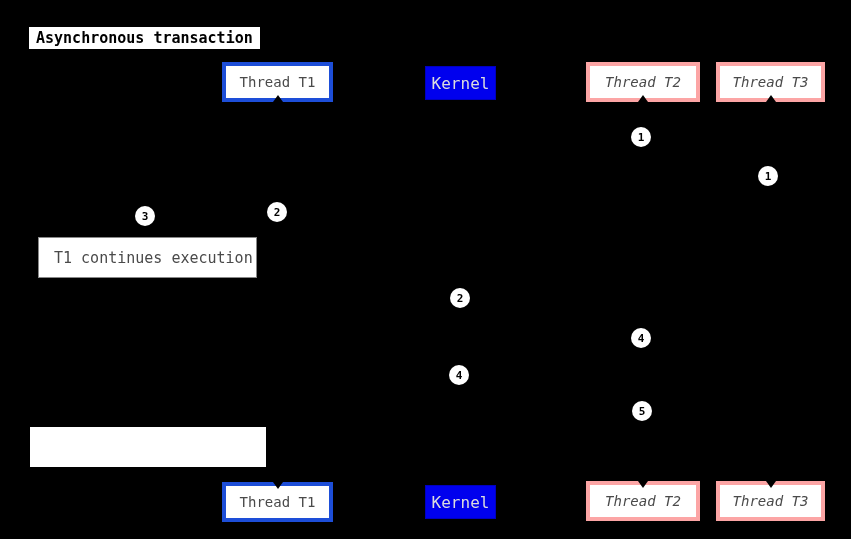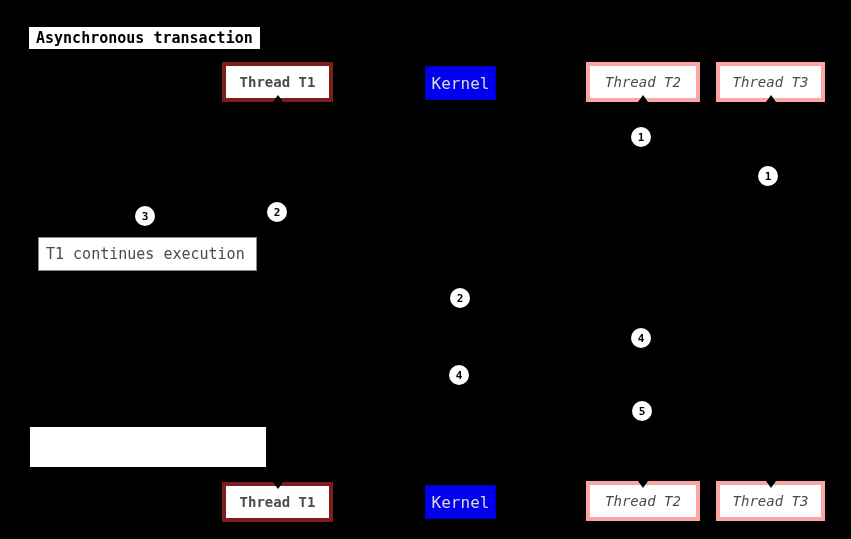--- a/index.html
+++ b/index.html
@@ -12,37 +12,37 @@
     position:absolute; left:28px; top:26px; height:24px; box-sizing:border-box;
     background:#ffffff; color:#000000; border:1px solid #000000;
     font-size:15px; font-weight:bold; line-height:22px; padding:0 7px;
     white-space:nowrap;
   }
   .pbox {
     position:absolute; box-sizing:border-box; background:#ffffff;
     display:flex; align-items:center; justify-content:center;
     font-size:14px; color:#4a4a4a; white-space:nowrap;
   }
-  .pbox.red  { border:4px solid #7f1d1d;font-weight:bold; }
+  .pbox.red  { border:4px solid #1d4ed8; }
   .pbox.blue { border:4px solid #fca5a5;font-style:italic; }
   .pbox.kernel {
     background:#0000ee; color:#dddddd; border:1px solid #0000c0;
     font-size:16px;
   }
   .lifeline { position:absolute; width:2px; background:#000000; }
   .marker {
     position:absolute; width:20px; height:20px; border-radius:50%;
     background:#ffffff; color:#000000; font-size:11px; font-weight:bold;
     display:flex; align-items:center; justify-content:center;
   }
   .note {
-    position:absolute; left:38px; top:237px; width:219px; height:34px;
+    position:absolute; left:38px; top:237px; width:219px; height:41px;
     box-sizing:border-box; background:#ffffff; border:1px solid #888888;
     color:#4a4a4a; font-size:15px; display:flex; align-items:center;
-    padding-left:7px; white-space:nowrap;
+    padding-left:15px; white-space:nowrap;
   }
   .blank-box {
     position:absolute; left:30px; top:427px; width:236px; height:40px;
     background:#ffffff;
   }
   .notch-b {
     position:absolute; left:50%; transform:translateX(-50%); bottom:-4px;
     width:0; height:0; border-left:5px solid transparent;
     border-right:5px solid transparent; border-bottom:7px solid #000000;
   }

